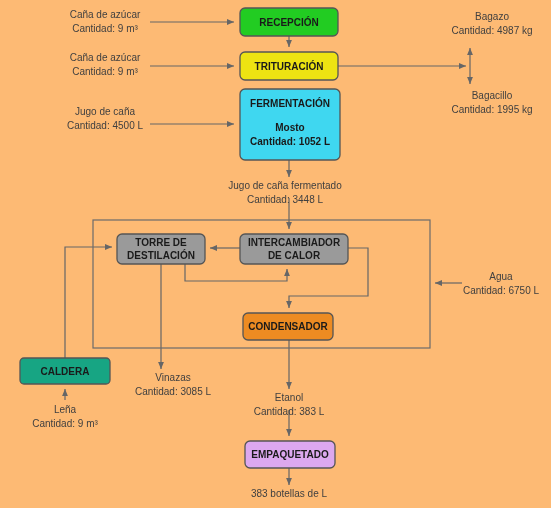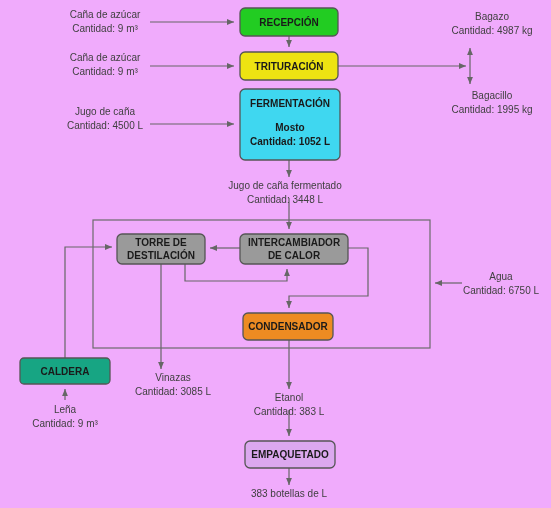--- a/index.html
+++ b/index.html
@@ -4,21 +4,21 @@
 <style>
   html, body {
     margin: 0;
     padding: 0;
     background: #ffffff;
   }
   #diagram-root {
     position: relative;
     width: 551px;
     height: 508px;
-    background: #f0abfc;
+    background: #fdba74;
     font-family: "Liberation Sans", sans-serif;
     overflow: hidden;
   }
   svg.flow {
     position: absolute;
     left: 0;
     top: 0;
     width: 551px;
     height: 508px;
   }

